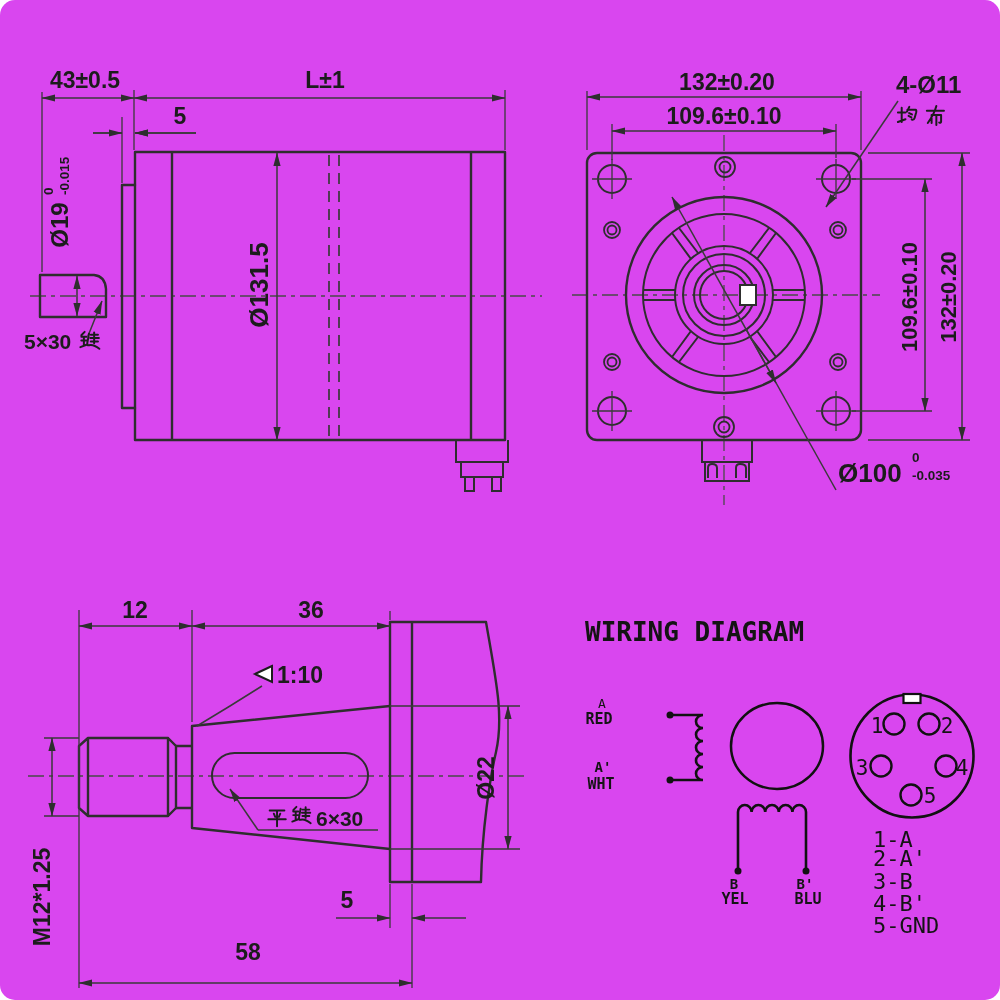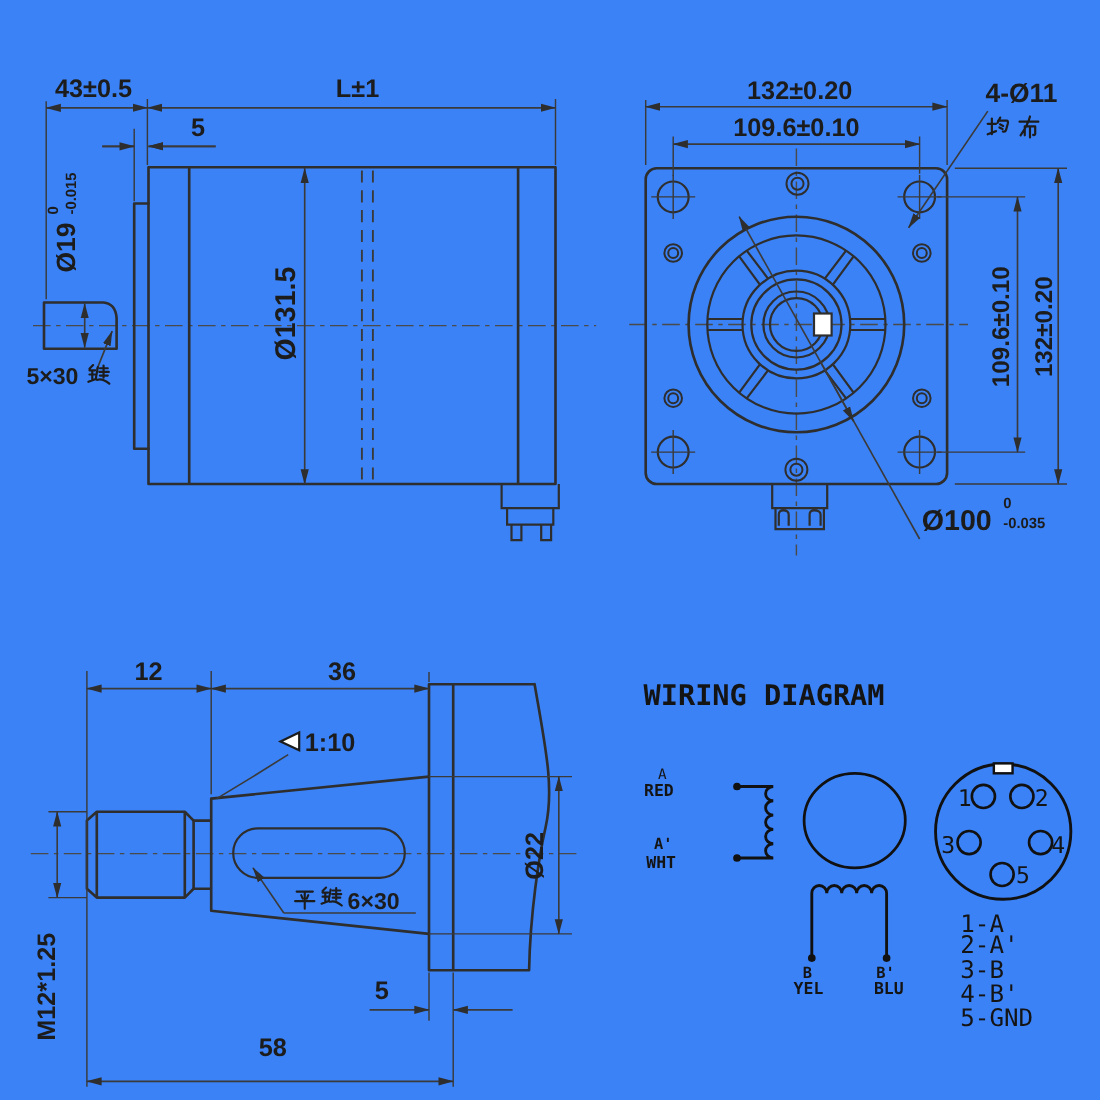--- a/index.html
+++ b/index.html
@@ -1,16 +1,16 @@
 <!DOCTYPE html>
 <html><head>
 <meta charset="utf-8">
 <style>
   html,body{margin:0;padding:0;background:#ffffff;}
-  #stage{position:relative;width:1000px;height:1000px;background:#3b82f6;overflow:hidden;}
+  #stage{position:relative;width:1000px;height:1000px;background:#d946ef;overflow:hidden;border-radius:15px;}
   svg{position:absolute;left:0;top:0;}
   .obj{stroke:#2e2e2e;stroke-width:2.4;fill:none;stroke-linecap:round;stroke-linejoin:round;}
   .obj2{stroke:#2e2e2e;stroke-width:2;fill:none;}
   .dim{stroke:#3a3a3a;stroke-width:1.5;fill:none;}
   .ext{stroke:#3a3a3a;stroke-width:1.3;fill:none;}
   .cl{stroke:#4a4a4a;stroke-width:1.3;fill:none;stroke-dasharray:16 5 4 5;}
   .brk{stroke:#3a3a3a;stroke-width:1.7;fill:none;stroke-dasharray:11 7;}
   .dt{font-family:"Liberation Sans",sans-serif;font-weight:bold;fill:#1c1c1c;font-size:23px;}
   .dts{font-family:"Liberation Sans",sans-serif;font-weight:bold;fill:#1c1c1c;font-size:13.5px;}
   .wr{font-family:"DejaVu Sans Mono",monospace;fill:#141414;}

